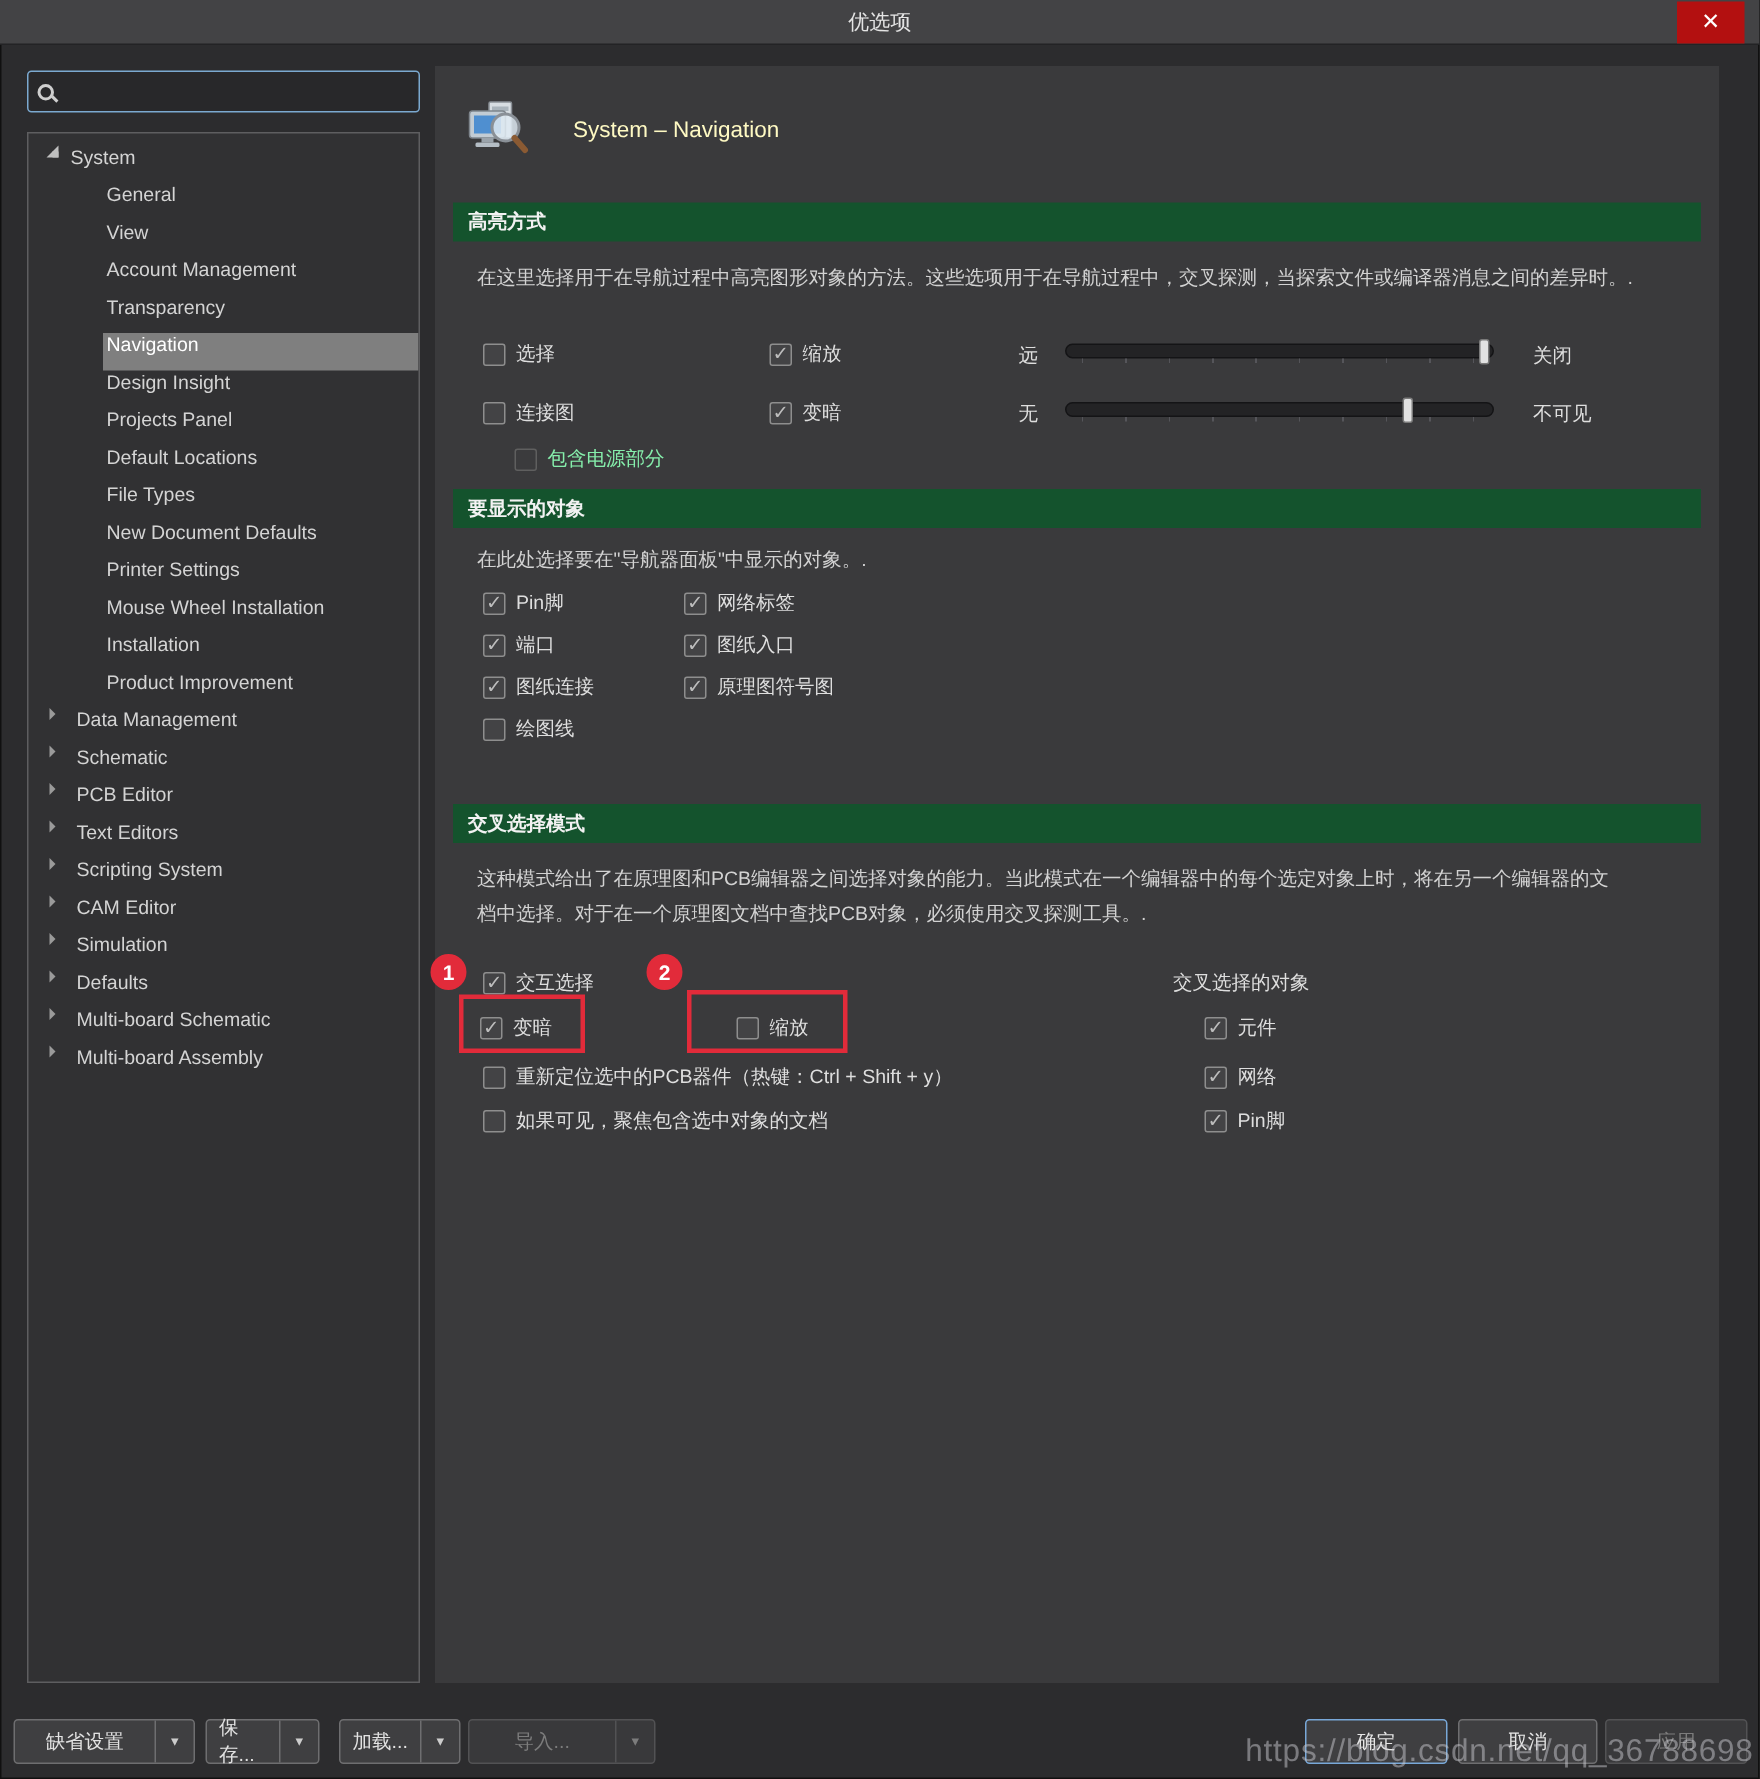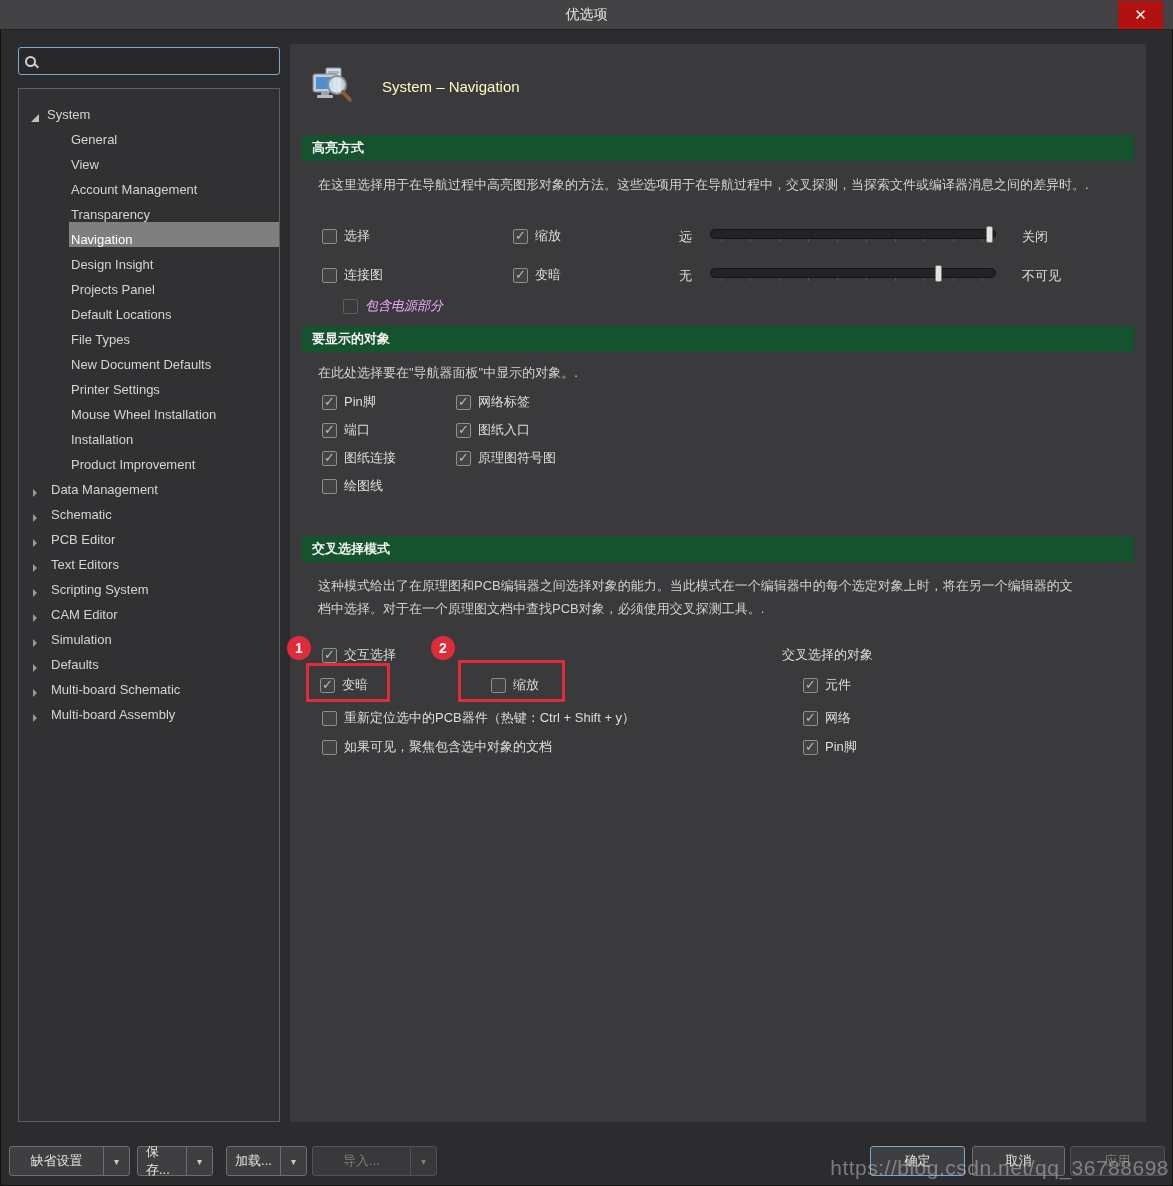--- a/index.html
+++ b/index.html
@@ -17,21 +17,21 @@
   
   .search-box { position:absolute; left:18px; top:47px; width:262px; height:28px; background:#28282a;
                 border:1px solid #7ba9d0; border-radius:3px; display:flex; align-items:center; padding:0 6px; }
   .mag { position:relative; width:11px; height:11px; border:2px solid #cfcfcf; border-radius:50%; margin-right:6px; flex:none; }
   .mag::after { content:""; position:absolute; width:5px; height:2px; background:#cfcfcf;
                 transform:rotate(45deg); right:-5px; bottom:-2px; }
   .search-input { flex:1; background:transparent; border:none; outline:none; color:#e8e8e8; font-size:13px; }
 
   .tree { position:absolute; left:18px; top:88px; width:262px; height:1034px; background:#313133;
           border:1px solid #5e5e60; padding-top:8px; overflow:hidden; }
-  .tree-row { position:relative; height:25px; display:flex; align-items:flex-end; font-size:13px; color:#d4d4d4; cursor:default; }
+  .tree-row { position:relative; height:25px; display:flex; align-items:flex-start; font-size:13px; color:#d4d4d4; cursor:default; }
   .tree-row .exp { width:0; height:0; border:4px solid transparent; border-right-color:#bfbfbf;
                    border-bottom-color:#bfbfbf; margin-left:12px; margin-right:8px; flex:none; }
   .tree-row .col { width:0; height:0; border:4px solid transparent; border-left-color:#9a9a9a;
                    margin-left:14px; margin-right:10px; flex:none; }
   .tree-row.lvl1 { padding-left:52px; }
   .tree-row.selected { background:linear-gradient(to right, transparent 50px, #7f7f7f 50px); }
   .tree-row.selected .tlabel { color:#ffffff; }
 
   
   .main { position:absolute; left:290px; top:44px; width:856px; height:1078px; background:#3a3a3c; }
@@ -40,21 +40,21 @@
 
   .strip { position:absolute; left:12px; width:832px; height:26px; background:#14532d;
            color:#f2f2f2; font-weight:bold; font-size:13px; line-height:26px; padding-left:10px; }
   .desc { position:absolute; left:28px; font-size:13px; line-height:23px; color:#d2d2d2; }
 
   .cb { position:absolute; display:flex; align-items:center; gap:7px; font-size:13px; color:#dedede; }
   .cbx { width:15px; height:15px; background:#434345; border:1px solid #8e8e8e; border-radius:2px;
          flex:none; position:relative; }
   .cbx[data-checked="true"]::after { content:"✓"; position:absolute; left:1px; top:-2px;
          font-size:13px; color:#bdbdbd; }
-  .cb.disabled { color:#f0abfc;font-style:italic; }
+  .cb.disabled { color:#86efac; }
   .cb.disabled .cbx { border-color:#5f5f5f; background:#3b3b3d; }
 
   .sl-label { position:absolute; font-size:13px; color:#dedede; }
   .slider { position:absolute; width:286px; height:10px; background:#232325; border:1px solid #141416;
             border-radius:5px; }
   .slider::after { content:""; position:absolute; left:10px; right:10px; top:9px; height:3px;
             background:repeating-linear-gradient(to right, #55555a 0 1px, transparent 1px 29px); }
   .thumb { position:absolute; top:-4px; width:7px; height:17px; background:#e2e2e2;
            border:1px solid #7a7a7a; border-radius:2px; }
 

